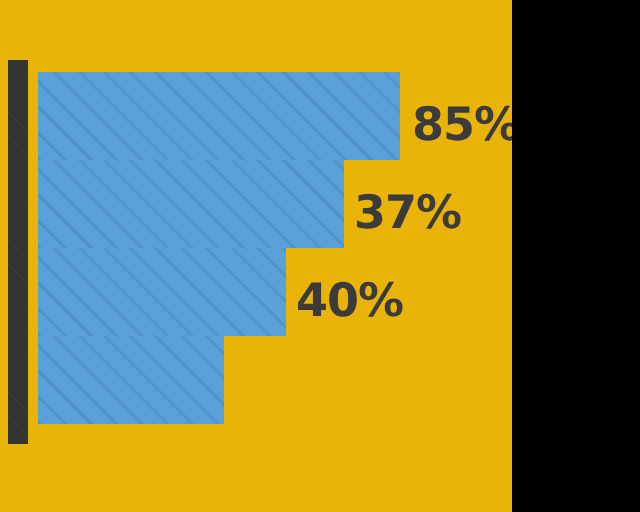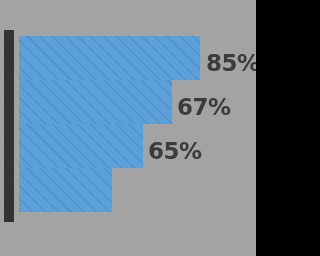--- a/index.html
+++ b/index.html
@@ -70,36 +70,36 @@
     font-weight: bold;
     line-height: 1;
     letter-spacing: -0.5px;
     white-space: nowrap;
     font-family: "DejaVu Sans", sans-serif;
   }
 </style>
 </head>
 <body>
 
-<div id="chart-root" style="background: #a3a3a3;">
+<div id="chart-root" style="background: #eab308;">
 
   <div id="axis-spine" style="left: 4px; top: 30px; width: 10px; height: 192px; background-color: rgb(51, 51, 51);"></div>
 
   <div id="plot-area">
 
   <div class="bar-row" style="left: 19px; top: 36px; width: 181px; height: 44px;">
         <div class="bar-fill" style="background-color: rgb(91, 160, 217);"></div>
       </div>
       <div class="bar-label" style="left: 206px; top: 52px; color: rgb(59, 59, 59);">85%</div>
       <div class="bar-row" style="left: 19px; top: 80px; width: 153px; height: 44px;">
         <div class="bar-fill" style="background-color: rgb(91, 160, 217);"></div>
       </div>
-      <div class="bar-label" style="left: 177px; top: 96px; color: rgb(59, 59, 59);">67%</div>
+      <div class="bar-label" style="left: 177px; top: 96px; color: rgb(59, 59, 59);">37%</div>
       <div class="bar-row" style="left: 19px; top: 124px; width: 124px; height: 44px;">
         <div class="bar-fill" style="background-color: rgb(91, 160, 217);"></div>
       </div>
-      <div class="bar-label" style="left: 148px; top: 140px; color: rgb(59, 59, 59);">65%</div>
+      <div class="bar-label" style="left: 148px; top: 140px; color: rgb(59, 59, 59);">40%</div>
       <div class="bar-row" style="left: 19px; top: 168px; width: 93px; height: 44px;">
         <div class="bar-fill" style="background-color: rgb(91, 160, 217);"></div>
       </div>
     </div>
 
 </div>
 
 </body></html>

